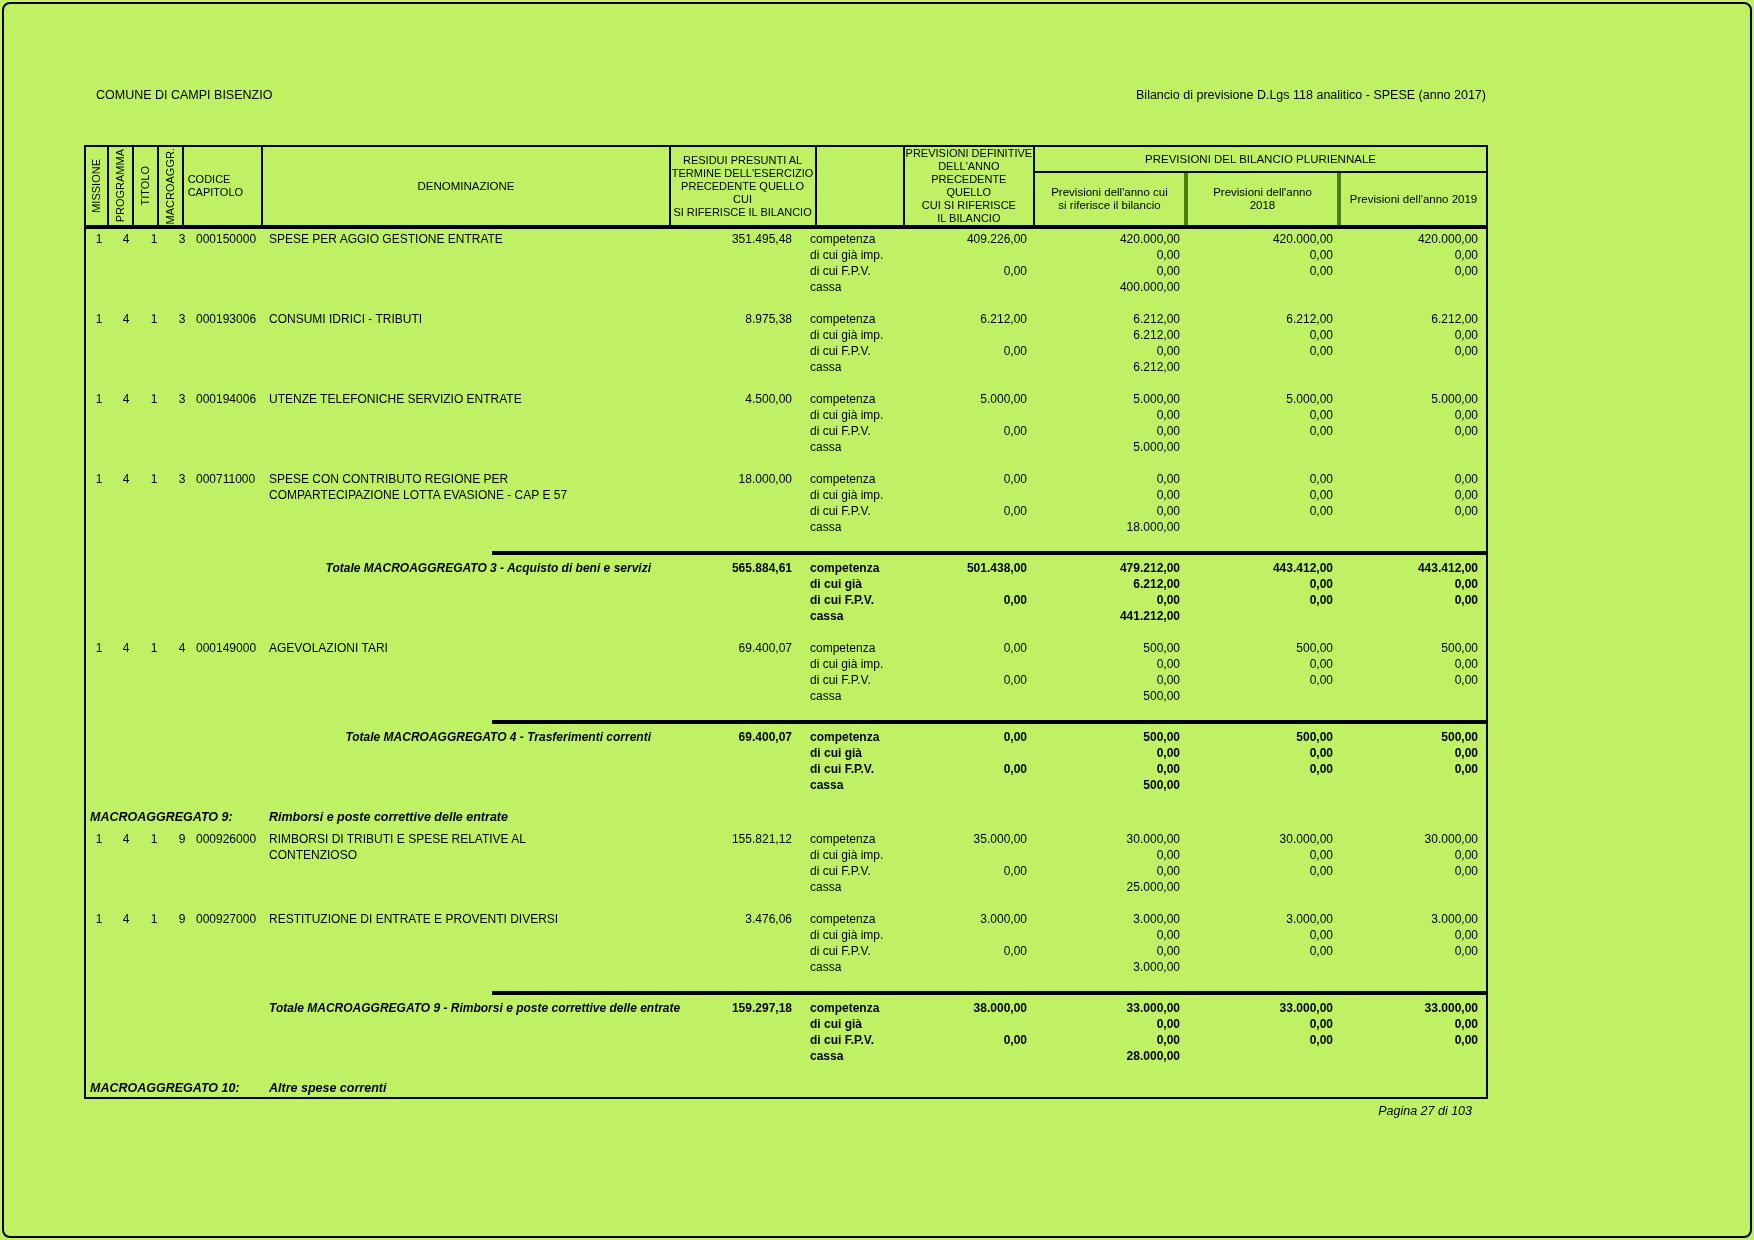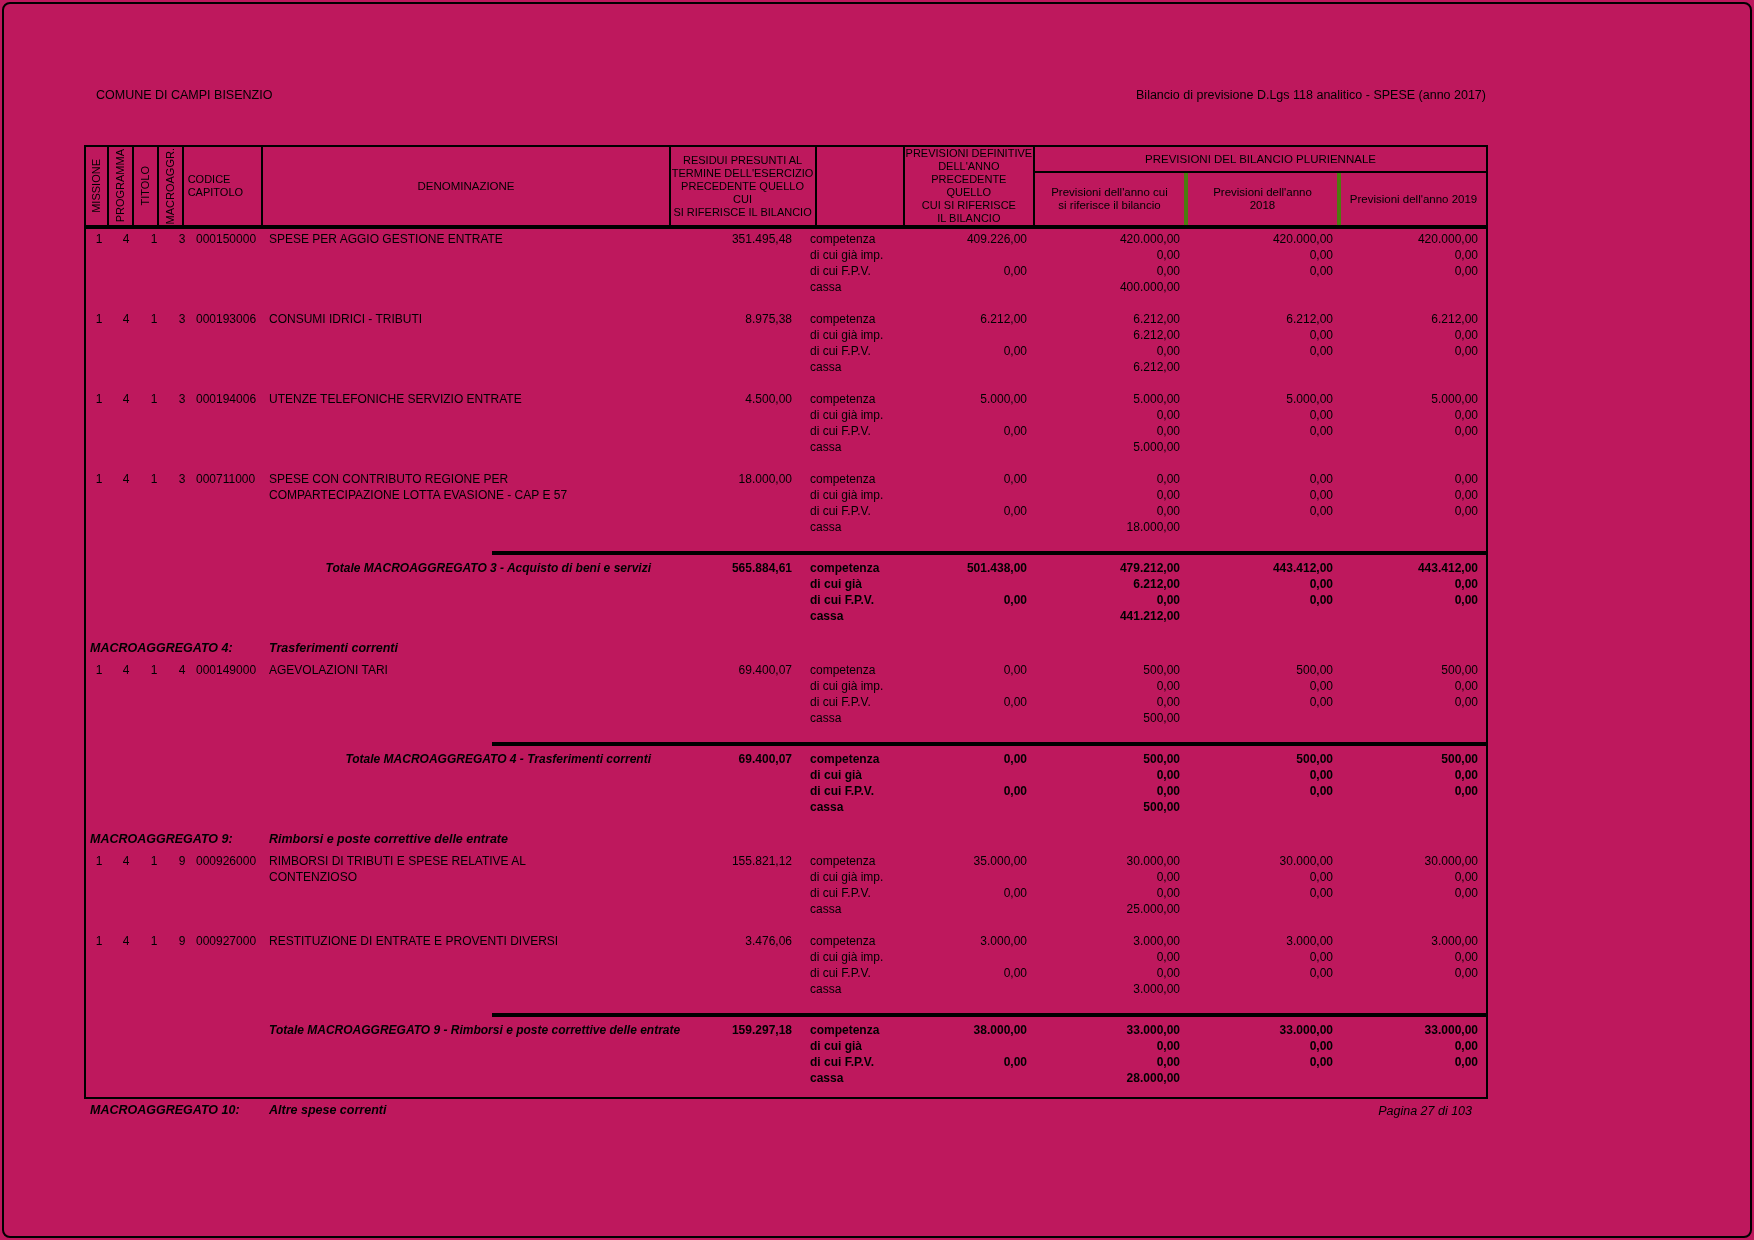--- a/index.html
+++ b/index.html
@@ -1,16 +1,16 @@
 <!DOCTYPE html>
 <html><head>
 <meta charset="utf-8">
 <style>
   html,body{margin:0;padding:0;background:#e8e8e8;}
-  .page{position:relative;width:1754px;height:1240px;background:#be185d;
+  .page{position:relative;width:1754px;height:1240px;background:#bef264;
         font-family:"Liberation Sans",sans-serif;color:#000;overflow:hidden;text-decoration:underline;}
   .page-frame{position:absolute;inset:2px;border:2px solid #000;border-radius:8px;pointer-events:none;}
 
   .title-left{position:absolute;left:96px;top:88px;font-size:12.5px;white-space:nowrap;}
   .title-right{position:absolute;right:268px;top:88px;font-size:12.5px;white-space:nowrap;}
   .footer{position:absolute;right:282px;top:1104px;font-size:12.5px;font-style:italic;white-space:nowrap;}
 
   
   .table-frame{position:absolute;left:84px;top:145px;width:1404px;height:954px;
                border:2px solid #000;box-sizing:border-box;}
@@ -383,24 +383,20 @@
             <div class="c"></div>
             <div class="c den tden"></div>
             <div class="c num"></div>
             <div class="c lab">cassa</div>
             <div class="c num"></div>
             <div class="c num">441.212,00</div>
             <div class="c num"></div>
             <div class="c num"></div>
           </div>
         </div>
-        <div class="sec">
-          <span class="sec-l">MACROAGGREGATO 4:</span>
-          <span class="sec-d">Trasferimenti correnti</span>
-        </div>
         <div class="blk">
           <div class="line">
             <div class="c ctr">1</div>
             <div class="c ctr">4</div>
             <div class="c ctr">1</div>
             <div class="c ctr">4</div>
             <div class="c">000149000</div>
             <div class="c den">AGEVOLAZIONI TARI</div>
             <div class="c num">69.400,07</div>
             <div class="c lab">competenza</div>

